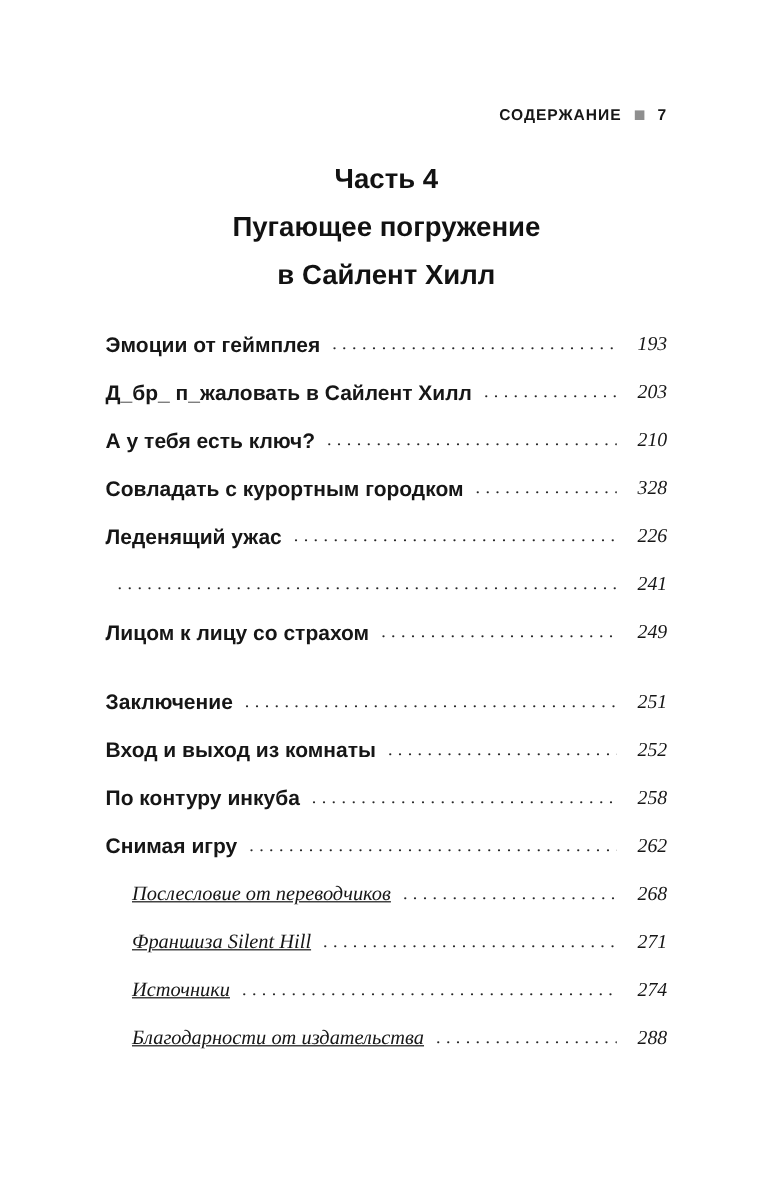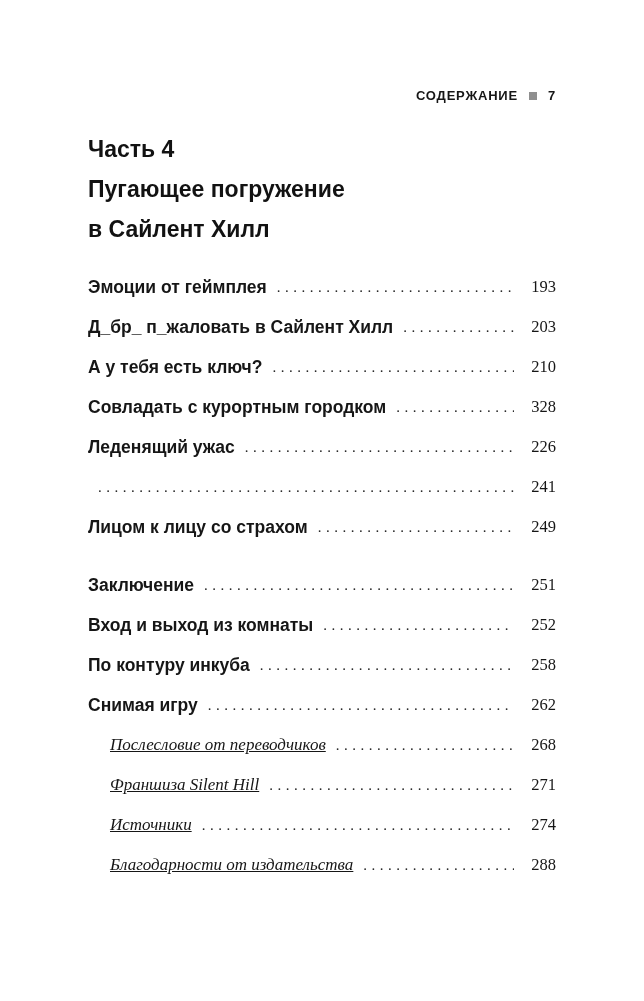--- a/index.html
+++ b/index.html
@@ -34,20 +34,21 @@
   .header-square {
     width: 8px;
     height: 8px;
     background: #8f8f8f;
     display: inline-block;
   }
 
   
   .part-heading {
     margin-top: 26px;
+    text-align: center;
     font-weight: bold;
     font-size: 23px;
     line-height: 40px;
     color: #121212;
   }
 
   
   .toc {
     margin-top: 26px;
   }
@@ -78,20 +79,21 @@
   }
   .dots::after {
     content: "..................................................................................";
   }
   .pagenum {
     font-family: "Liberation Serif", serif;
     font-weight: normal;
     font-size: 16.5px;
     min-width: 34px;
     text-align: right;
+    font-style: italic;
   }
 
   .italic-row {
     padding-left: 22px;
     font-weight: normal;
   }
   .italic-row .title {
     font-family: "Liberation Serif", serif;
     font-style: italic;
     font-size: 17px;

